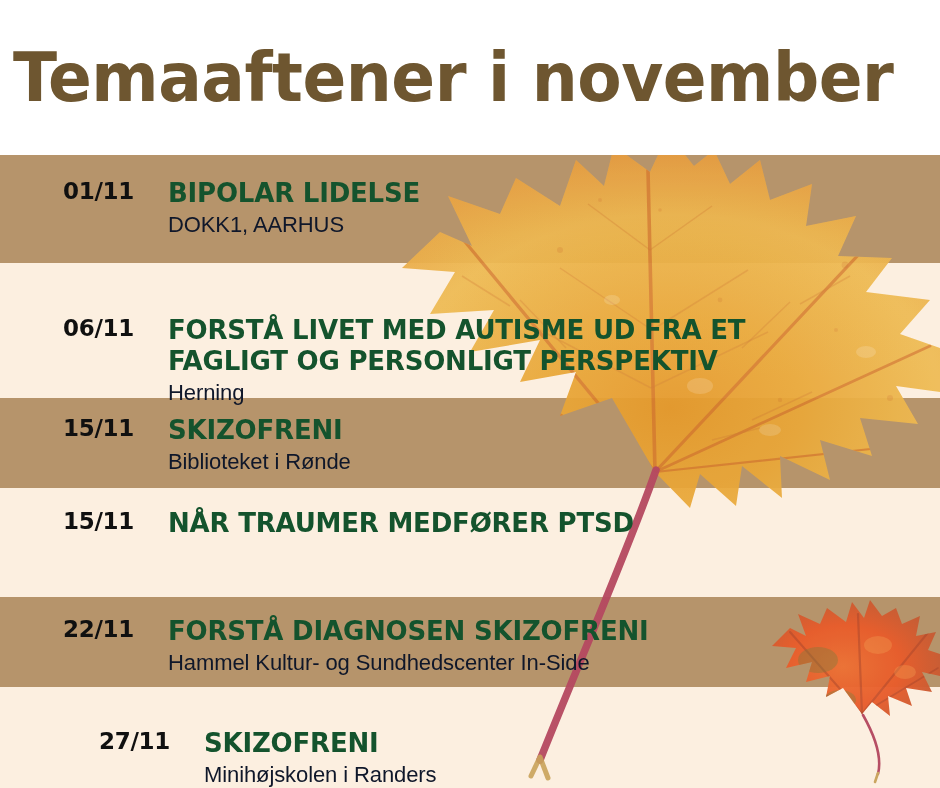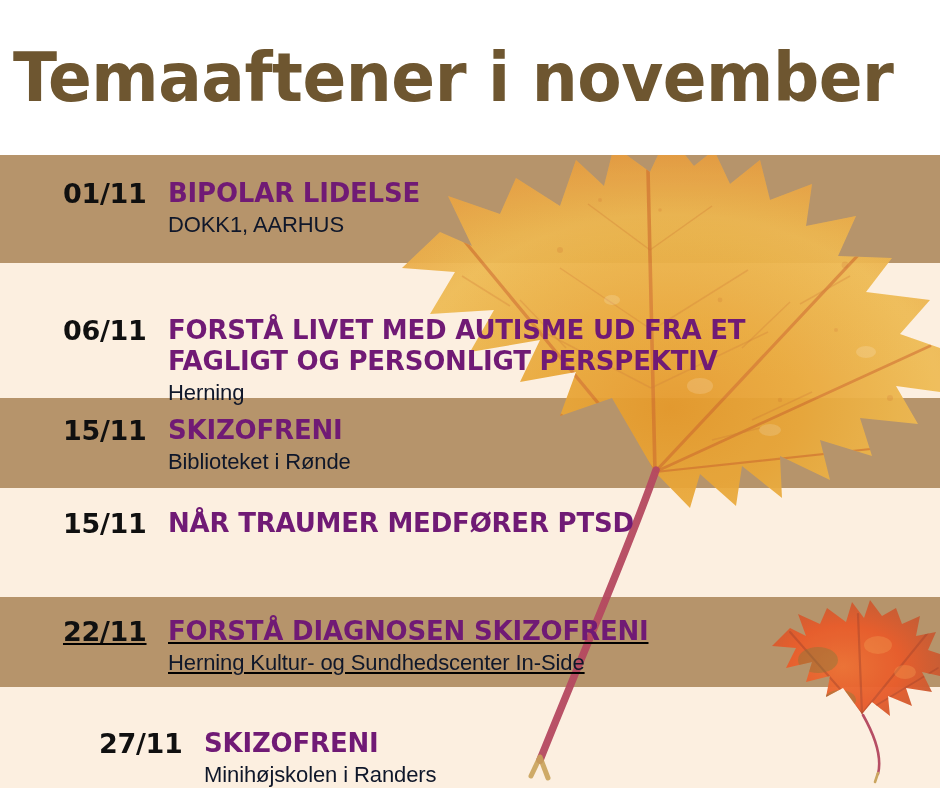--- a/index.html
+++ b/index.html
@@ -60,51 +60,51 @@
     display:flex;
     align-items:flex-start;
   }
   .row-date {
     width:168px;
     flex:0 0 168px;
     text-align:left;
     padding-left:63px;
     font-family:"DejaVu Sans", sans-serif;
     font-weight:700;
-    font-size:27px;
+    font-size:23px;
     line-height:1.15;
     color:#101010;
     letter-spacing:-0.3px;
   }
   .row-body { flex:1 1 auto; padding-right:14px; }
   .row-title {
     font-family:"DejaVu Sans", sans-serif;
     font-weight:700;
     font-size:26px;
     line-height:1.2;
     letter-spacing:-0.2px;
-    color:#701a75;
+    color:#14532d;
     white-space:pre-line;
   }
   .row-venue {
     margin-top:3px;
     font-family:"Liberation Sans", sans-serif;
     font-weight:400;
     font-size:22px;
     line-height:1.2;
     color:#0f172a;
     letter-spacing:-0.1px;
   }
 
   
   .r0 { top:178px; }
   .r1 { top:283px;margin-top:32px; }
   .r2 { top:415px; }
   .r3 { top:508px; }
-  .r4 { top:616px;text-decoration:underline; }
+  .r4 { top:616px; }
   .r5 { top:728px;margin-left:36px; }
 </style>
 </head>
 <body>
 
 <div class="poster">
 
   <div class="bands">
     <div class="band brown" style="top:155px;height:108px;"></div>
     <div class="band cream" style="top:263px;height:135px;"></div>
@@ -286,21 +286,21 @@
       <div class="row-date">15/11</div>
       <div class="row-body">
         <div class="row-title">NÅR TRAUMER MEDFØRER PTSD</div>
       </div>
     </div>
 
     <div class="row r4">
       <div class="row-date">22/11</div>
       <div class="row-body">
         <div class="row-title">FORSTÅ DIAGNOSEN SKIZOFRENI</div>
-        <div class="row-venue">Herning Kultur- og Sundhedscenter In-Side</div>
+        <div class="row-venue">Hammel Kultur- og Sundhedscenter In-Side</div>
       </div>
     </div>
 
     <div class="row r5">
       <div class="row-date">27/11</div>
       <div class="row-body">
         <div class="row-title">SKIZOFRENI</div>
         <div class="row-venue">Minihøjskolen i Randers</div>
       </div>
     </div>

